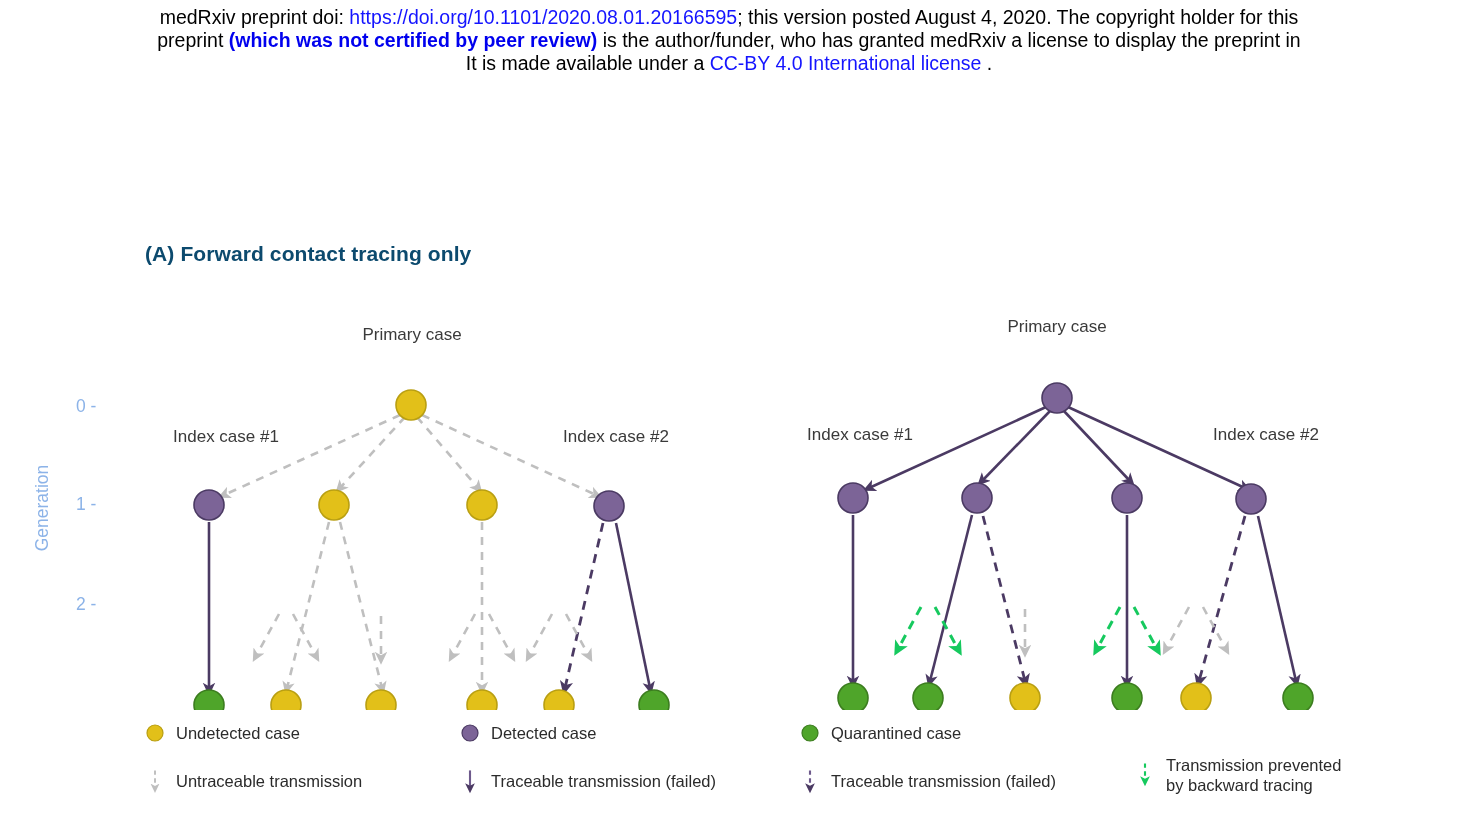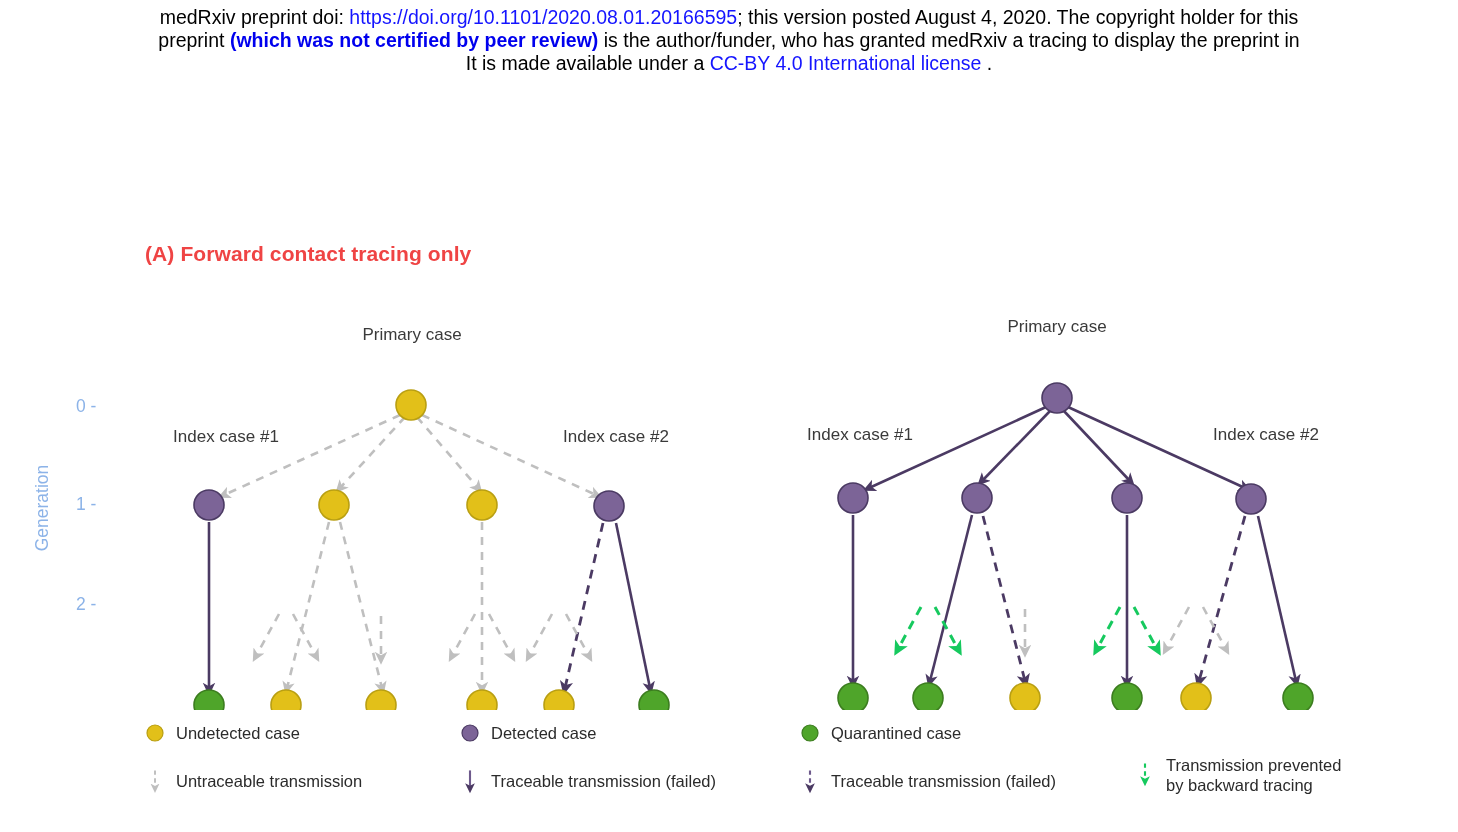--- a/index.html
+++ b/index.html
@@ -53,21 +53,21 @@
     height: 722px;
   }
   #panel-a { left: 0; }
   #panel-b { left: 729px; }
 
   .panel-title {
     position: absolute;
     top: 132px;
     font-size: 21px;
     font-weight: bold;
-    color: #ef4444;
+    color: #0c4a6e;
     white-space: nowrap;
     letter-spacing: .1px;
   }
   #panel-a .panel-title { left: 145px; }
   #panel-b .panel-title { left: 60px; }
 
   .panel-svg {
     position: absolute;
     left: 0;
     top: 0;
@@ -106,21 +106,21 @@
     transform: translateY(-50%);
     width: 30px;
     height: 30px;
   }
 </style>
 </head>
 <body>
 
 <div id="preprint-banner">
   <span class="line"><span>medRxiv preprint doi: </span><span class="doi-link">https://doi.org/10.1101/2020.08.01.20166595</span><span>; this version posted August 4, 2020. The copyright holder for this</span></span>
-  <span class="line"><span>preprint </span><span class="not-certified">(which was not certified by peer review)</span><span> is the author/funder, who has granted medRxiv a tracing to display the preprint in</span></span>
+  <span class="line"><span>preprint </span><span class="not-certified">(which was not certified by peer review)</span><span> is the author/funder, who has granted medRxiv a license to display the preprint in</span></span>
   <span class="line"><span>It is made available under a </span><span class="license-link">CC-BY 4.0 International license</span><span> .</span></span>
 </div>
 
 <div id="figure">
 
   <div class="panel" id="panel-a">
     <div class="panel-title">(A)  Forward contact tracing only</div>
 
     <svg class="panel-svg" width="729" height="600" viewBox="0 0 729 600">
       <defs>

